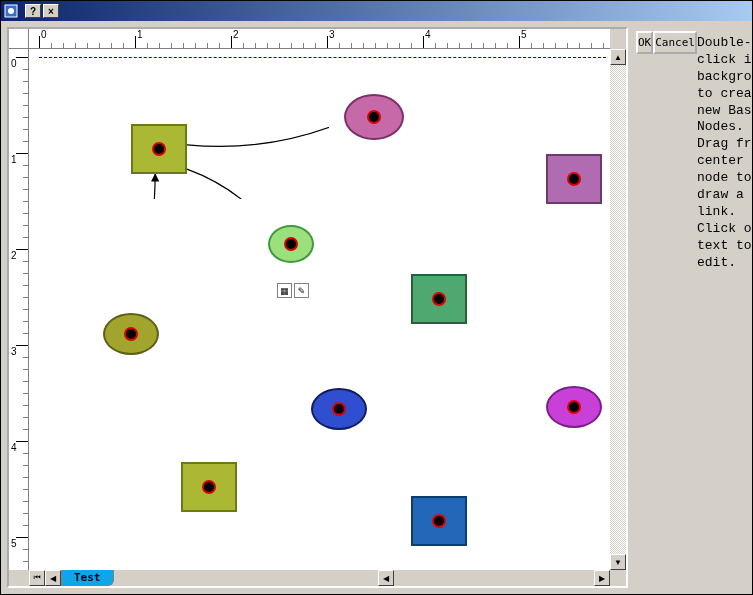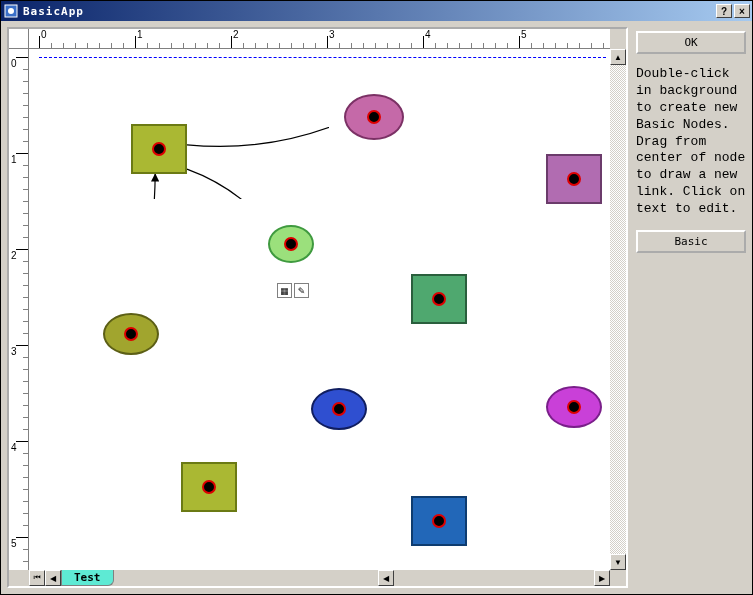--- a/index.html
+++ b/index.html
@@ -175,35 +175,35 @@
     font-size: 8px;
     cursor: pointer;
   }
   .sb-track {
     flex: 1;
     background: repeating-conic-gradient(#d4d0c8 0 25%, #fff 0 50%) 0 0/2px 2px;
   }
   .tab {
     height: 16px;
     padding: 0 12px;
-    background: #5eead4;
+    background: #0ea5e9;
     border: 1px solid #808080;
     border-top: none;
     border-radius: 0 0 6px 0;
     font-family: "SimSun", monospace;
     font-weight: bold;
     display: flex;
     align-items: center;
     cursor: pointer;
   }
   .right-panel {
     width: 110px;
     display: flex;
-    flex-direction: column;
-    gap: 8px;
+    flex-direction: row;
+    gap: 0;
     padding-top: 4px;
   }
   .btn {
     height: 23px;
     background: #d4d0c8;
     border: 2px outset #fff;
     cursor: pointer;
     display: flex;
     align-items: center;
     justify-content: center;
@@ -235,21 +235,20 @@
 <body>
 
 <div class="window">
   <div class="titlebar">
     <span class="icon">
       <svg width="14" height="14" viewBox="0 0 14 14">
           <rect x="1" y="1" width="12" height="12" fill="#3a6fc8" stroke="#fff"></rect>
           <circle cx="7" cy="7" r="3" fill="#fff"></circle>
         </svg>
     </span>
-    <span class="title">BasicApp</span>
     <span class="winbtn">?</span>
     <span class="winbtn">×</span>
   </div>
 
   <div class="content">
     <div class="canvas-area">
       <div class="ruler-corner"></div>
       <div class="ruler-h" id="ruler-h">
           <div class="tick-major-h" style="left: 10px;"></div>
           <div class="tick-label-h" style="left: 12px;">0</div>
@@ -437,17 +436,18 @@
         <div class="tab">Test</div>
         <div style="flex:1"></div>
         <div class="sb-btn">◀</div>
         <div class="sb-track" style="flex:0 0 200px"></div>
         <div class="sb-btn">▶</div>
       </div>
     </div>
 
     <div class="right-panel">
       <div class="btn">OK</div>
+      <div class="btn">Cancel</div>
       <div class="help-text">Double-click in background to create new Basic Nodes. Drag from center of node to draw a new link. Click on text to edit.</div>
       <div class="btn">Basic</div>
     </div>
   </div>
 </div>
 
 </body></html>

